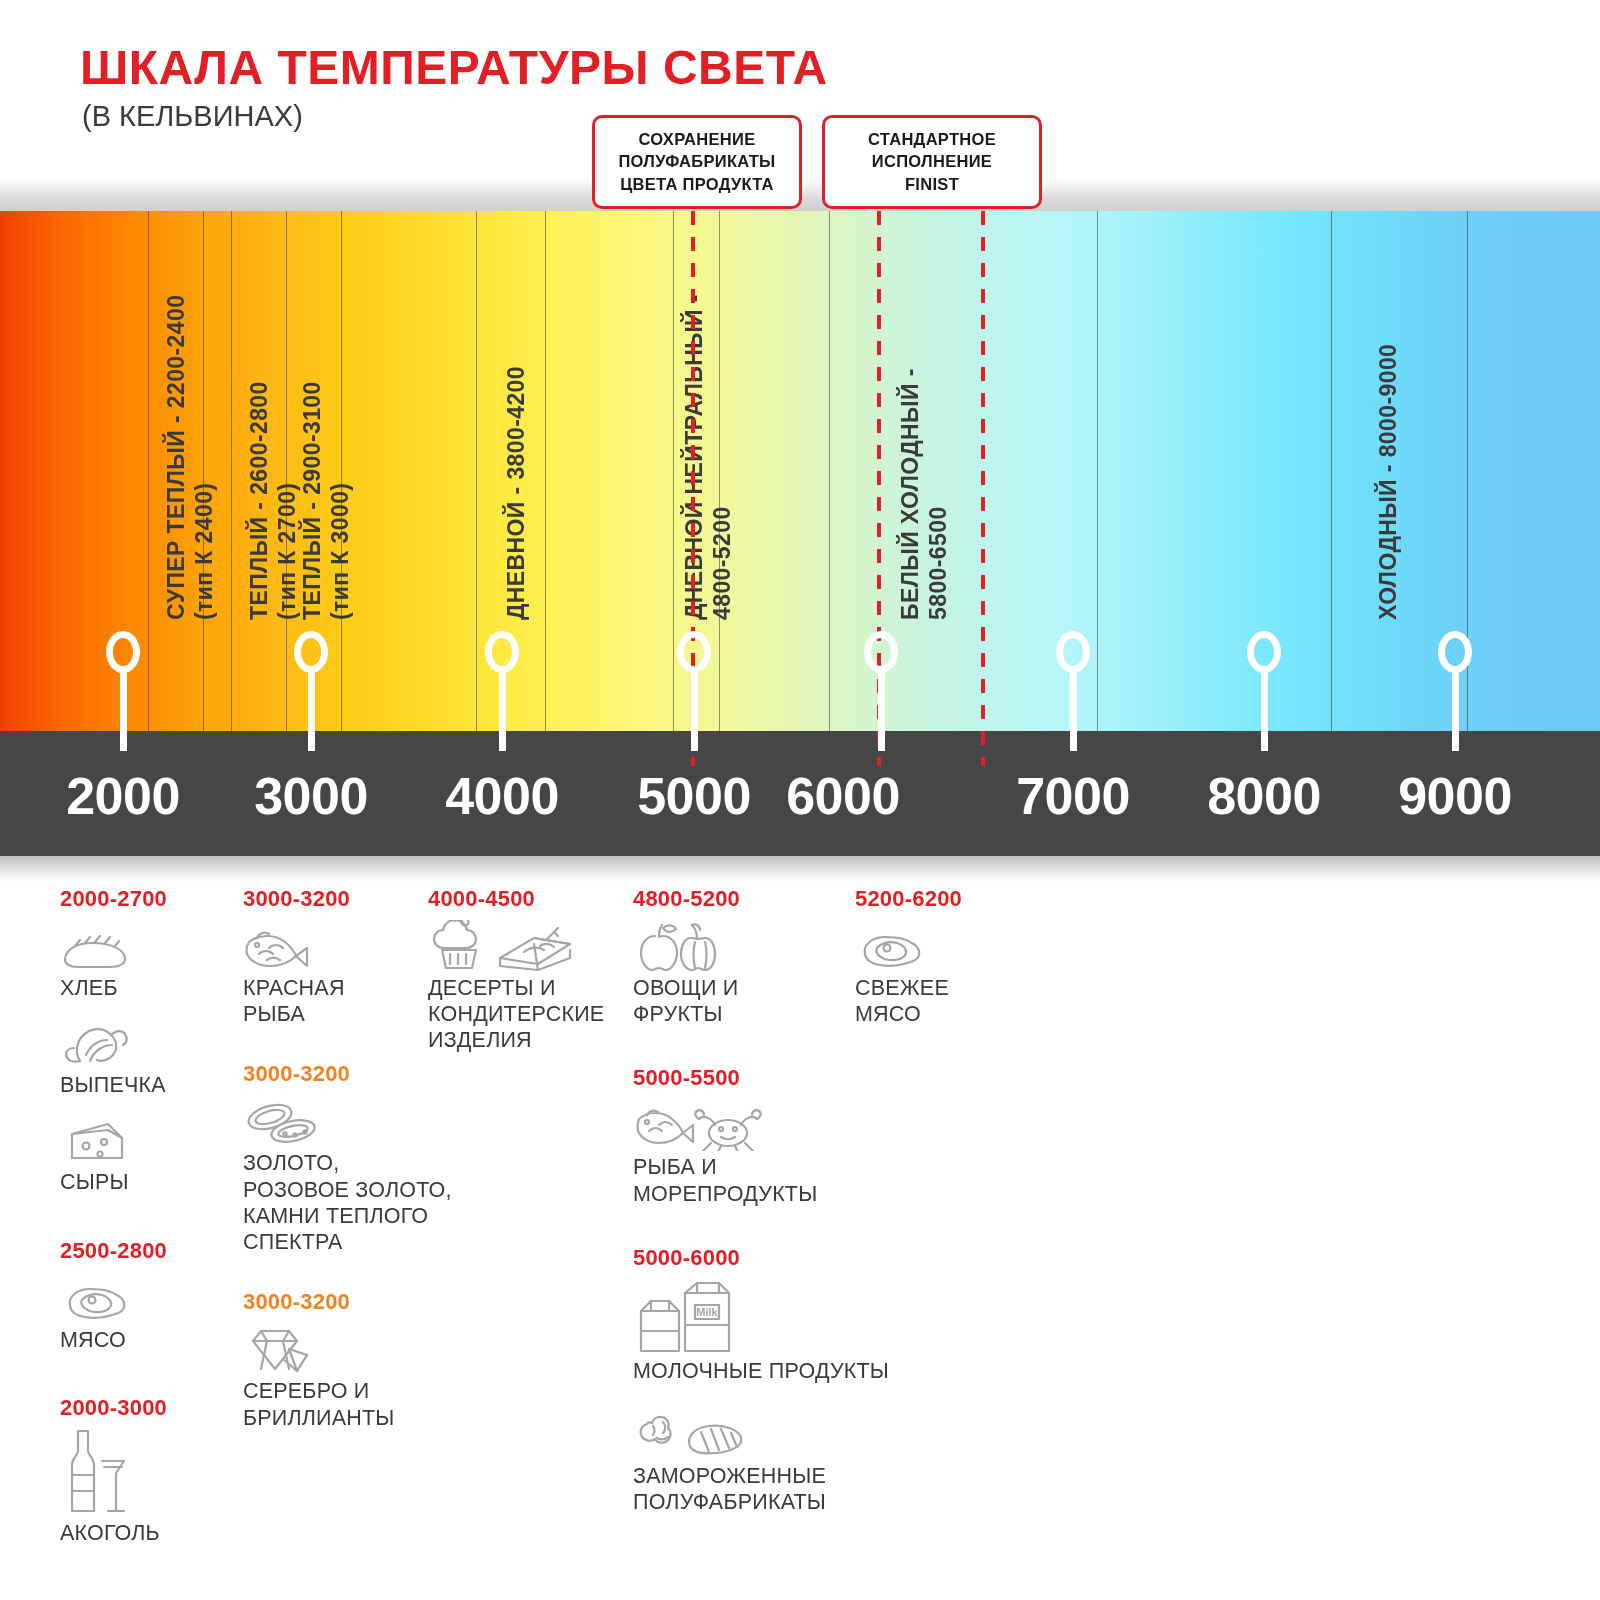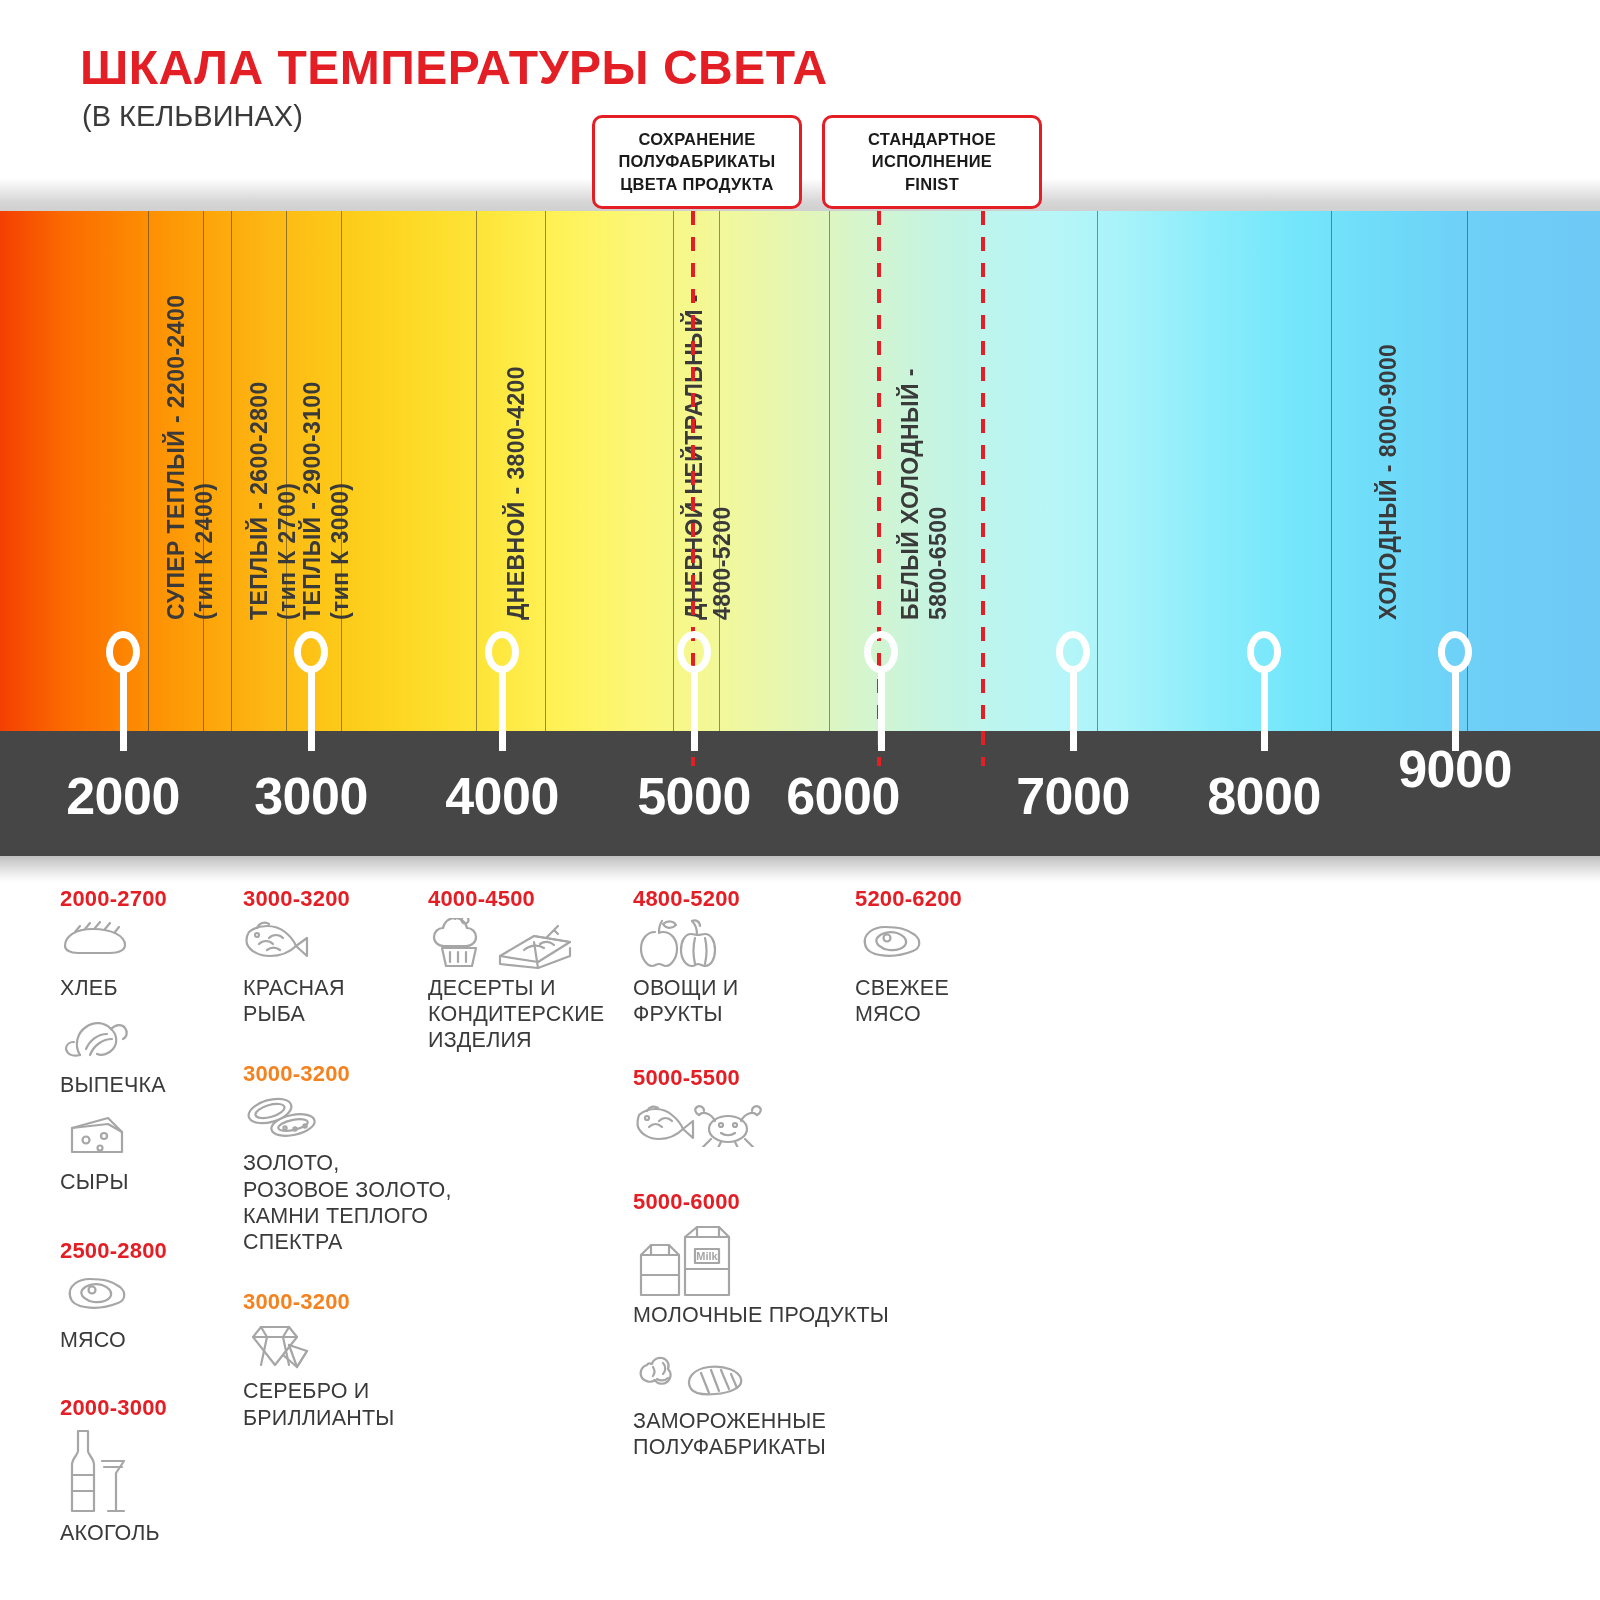--- a/index.html
+++ b/index.html
@@ -117,21 +117,21 @@
   .lcol{position:absolute;top:0;}
   .grp{position:relative;}
   .grange{
     font-size:22px;font-weight:bold;
     letter-spacing:0.2px;
     margin-bottom:6px;
   }
   .gred{color:#e31e24;}
   .gorange{color:#f4821f;}
   .gitem{margin-bottom:14px;}
-  .gicon{height:54px;display:flex;align-items:flex-start;text-decoration:underline;}
+  .gicon{height:54px;display:flex;align-items:flex-end;text-decoration:underline;}
   .glabel{
     font-size:21.5px;color:#3a3a3a;line-height:1.22;
     margin-top:3px;letter-spacing:0.2px;
   }
 </style>
 </head>
 <body>
 
 <div id="header">
   <div id="title">ШКАЛА ТЕМПЕРАТУРЫ СВЕТА</div>
@@ -226,21 +226,21 @@
 <div id="axisbar"></div>
 <div id="axisbar-shadow"></div>
 
 <div class="tick-label" style="left:28px;top:766px;width:190px;">2000</div>
 <div class="tick-label" style="left:216px;top:766px;width:190px;">3000</div>
 <div class="tick-label" style="left:407px;top:766px;width:190px;">4000</div>
 <div class="tick-label" style="left:599px;top:766px;width:190px;">5000</div>
 <div class="tick-label" style="left:748px;top:766px;width:190px;">6000</div>
 <div class="tick-label" style="left:978px;top:766px;width:190px;">7000</div>
 <div class="tick-label" style="left:1169px;top:766px;width:190px;">8000</div>
-<div class="tick-label" style="left:1360px;top:739px;width:190px;">9000</div>
+<div class="tick-label" style="left:1360px;top:766px;width:190px;">9000</div>
 
 <div id="legend">
 
   <div class="lcol" style="left:60px;width:180px;">
 
     <div class="grp">
       <div class="grange gred">2000-2700</div>
 
       <div class="gitem">
         <div class="gicon">
@@ -454,20 +454,24 @@
           <ellipse cx="95" cy="32" rx="19" ry="13"></ellipse>
           <path d="M82 24c-4-8-12-10-16-6M108 24c4-8 12-10 16-6"></path>
           <path d="M66 18c-4-2-5-6-2-8 3-2 7 0 7 4M124 18c4-2 5-6 2-8-3-2-7 0-7 4"></path>
           <path d="M78 42l-8 8M88 45l-4 8M102 45l4 8M112 42l8 8"></path>
           <circle cx="88" cy="28" r="2"></circle>
                 <circle cx="102" cy="28" r="2"></circle>
           <path d="M88 36c4 3 10 3 14 0"></path>
               </g>
             </svg>
         </div>
+        <div class="glabel">
+          <div>РЫБА И</div>
+            <div>МОРЕПРОДУКТЫ</div>
+        </div>
       </div>
     </div>
 
     <div class="grp" style="margin-top:38px;">
       <div class="grange gred">5000-6000</div>
       <div class="gitem">
         <div class="gicon" style="height:78px;">
           <svg width="100" height="78" viewBox="0 0 100 78">
               <g fill="none" stroke="#a6a6a6" stroke-width="2.2" stroke-linecap="round" stroke-linejoin="round">
           <path d="M8 34l10-10h18l10 10v40H8z"></path>

